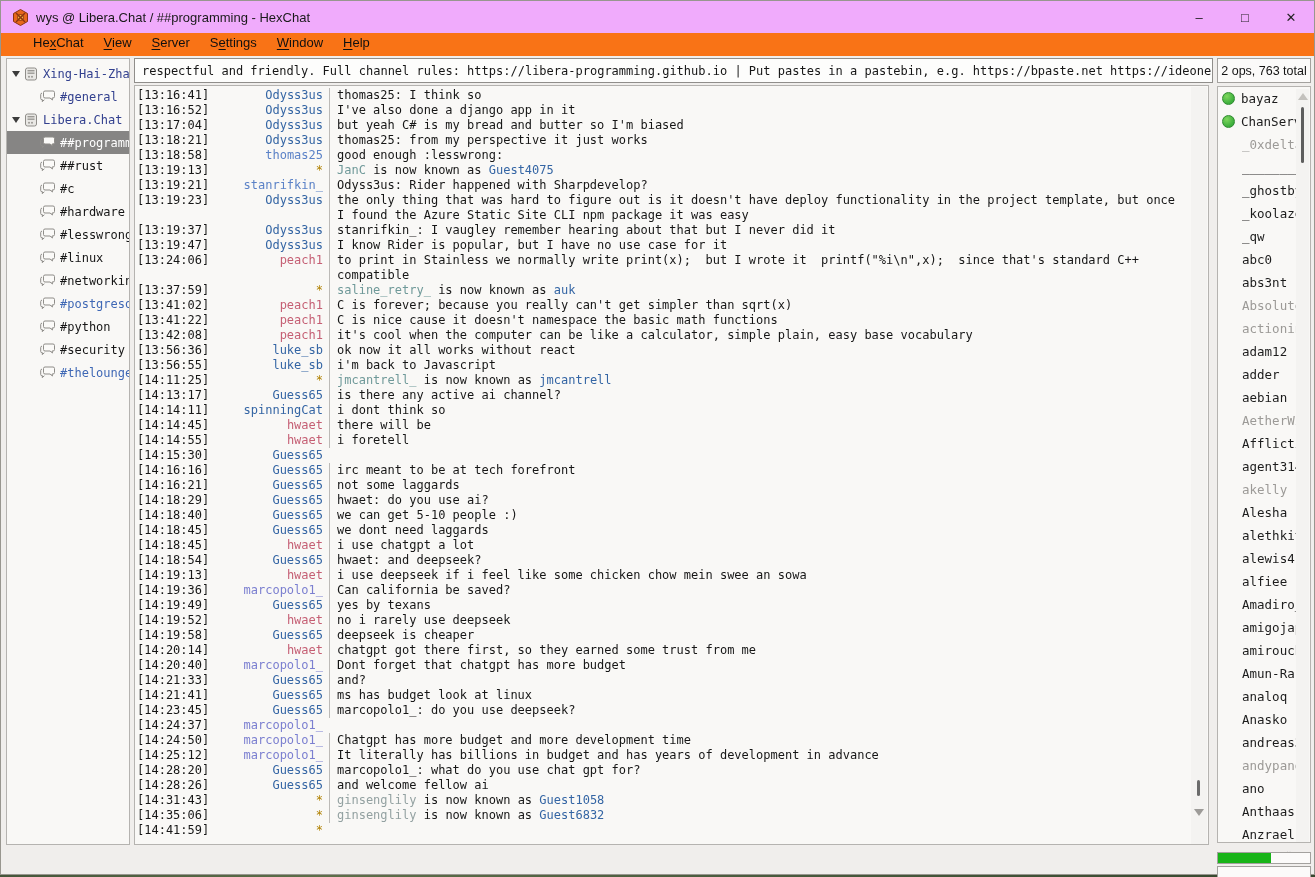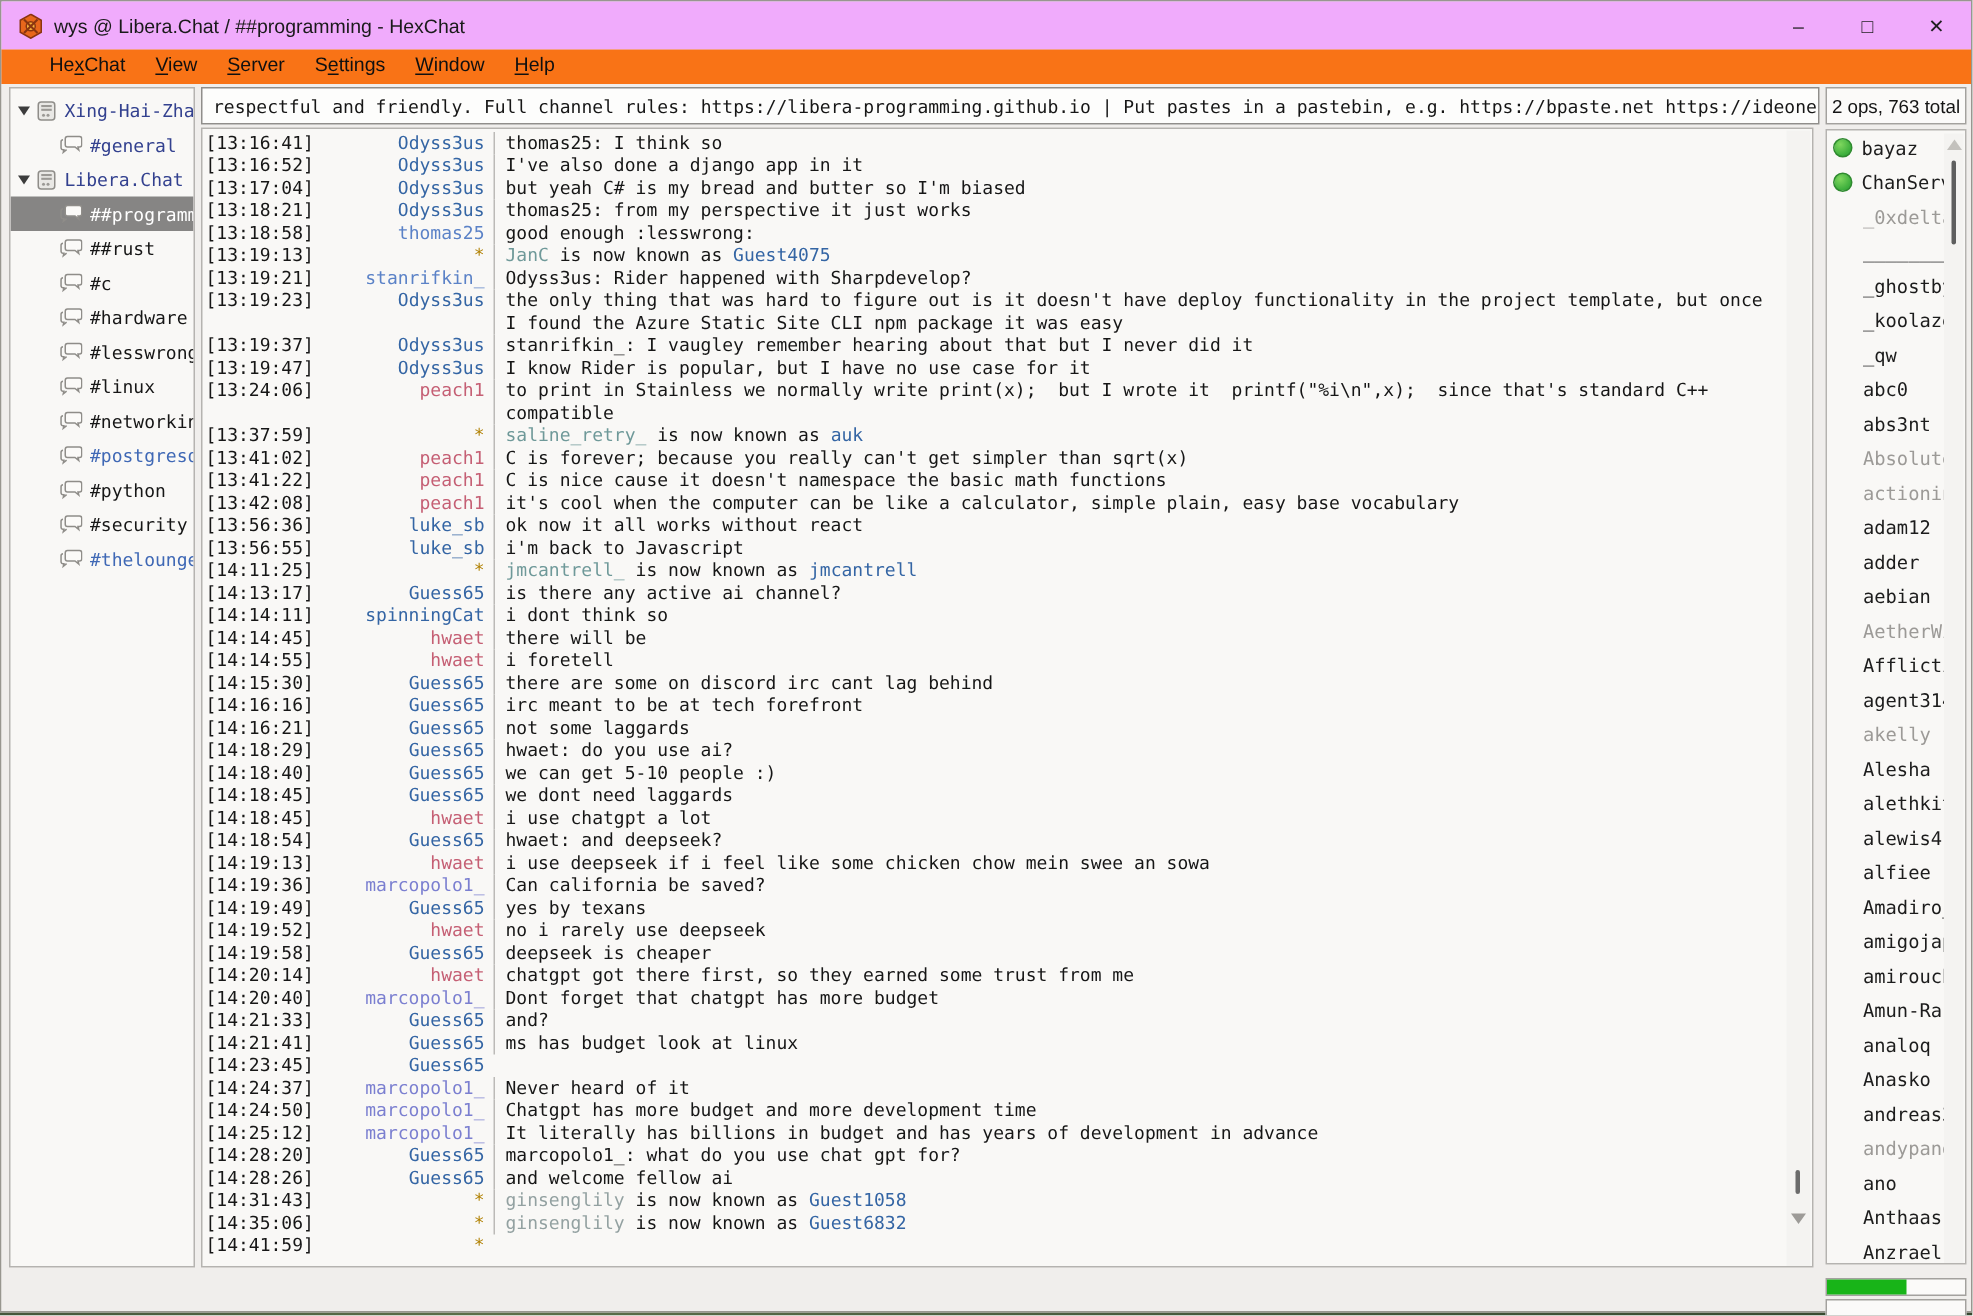--- a/index.html
+++ b/index.html
@@ -346,21 +346,20 @@
               <div class="msg">there will be</div>
             </div>
             <div class="chat-line">
               <span class="ts">[14:14:55]</span>
               <span class="nick" style="color: rgb(197, 95, 116);">hwaet</span>
               <div class="msg">i foretell</div>
             </div>
             <div class="chat-line">
               <span class="ts">[14:15:30]</span>
               <span class="nick" style="color: rgb(52, 101, 164);">Guess65</span>
-              <div class="msg">there are some on discord irc cant lag behind</div>
             </div>
             <div class="chat-line">
               <span class="ts">[14:16:16]</span>
               <span class="nick" style="color: rgb(52, 101, 164);">Guess65</span>
               <div class="msg">irc meant to be at tech forefront</div>
             </div>
             <div class="chat-line">
               <span class="ts">[14:16:21]</span>
               <span class="nick" style="color: rgb(52, 101, 164);">Guess65</span>
               <div class="msg">not some laggards</div>
@@ -431,25 +430,25 @@
               <div class="msg">and?</div>
             </div>
             <div class="chat-line">
               <span class="ts">[14:21:41]</span>
               <span class="nick" style="color: rgb(52, 101, 164);">Guess65</span>
               <div class="msg">ms has budget look at linux</div>
             </div>
             <div class="chat-line">
               <span class="ts">[14:23:45]</span>
               <span class="nick" style="color: rgb(52, 101, 164);">Guess65</span>
+              <div class="msg">marcopolo1_: do you use deepseek?</div>
             </div>
             <div class="chat-line">
               <span class="ts">[14:24:37]</span>
               <span class="nick" style="color: rgb(123, 127, 208);">marcopolo1_</span>
-              <div class="msg">Never heard of it</div>
             </div>
             <div class="chat-line">
               <span class="ts">[14:24:50]</span>
               <span class="nick" style="color: rgb(123, 127, 208);">marcopolo1_</span>
               <div class="msg">Chatgpt has more budget and more development time</div>
             </div>
             <div class="chat-line">
               <span class="ts">[14:25:12]</span>
               <span class="nick" style="color: rgb(123, 127, 208);">marcopolo1_</span>
               <div class="msg">It literally has billions in budget and has years of development in advance</div>

